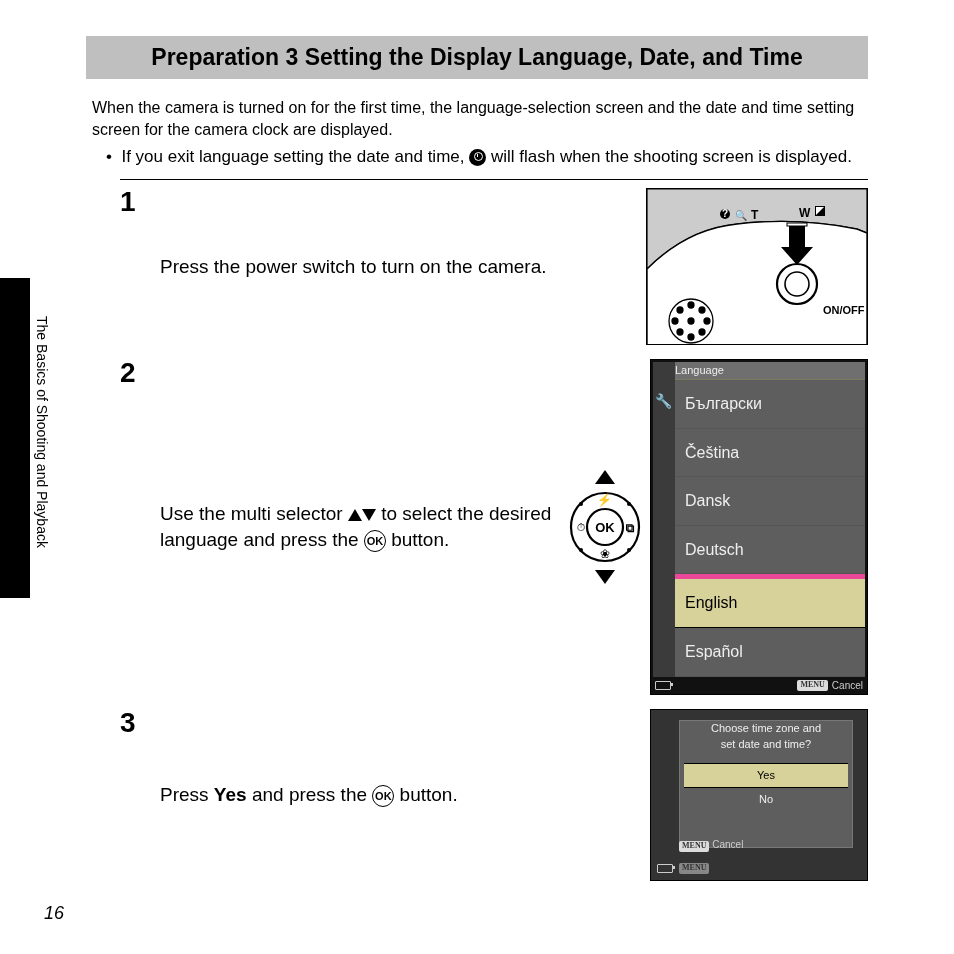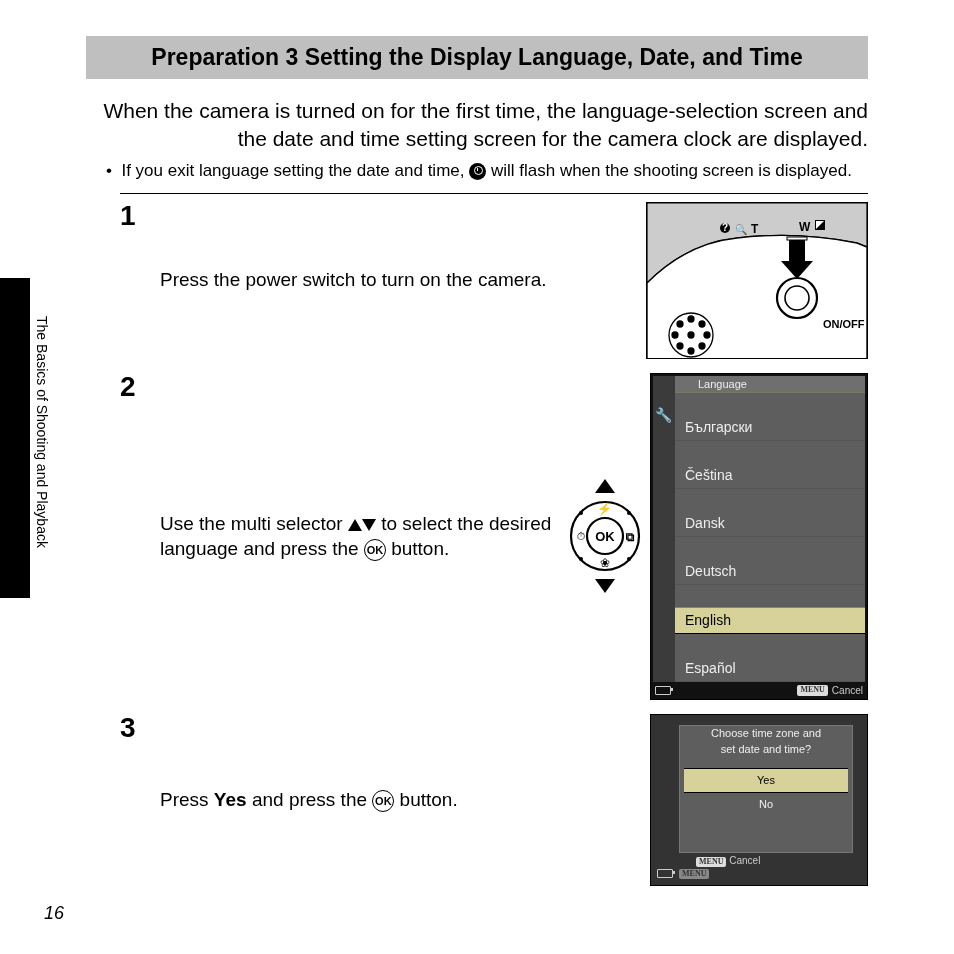--- a/index.html
+++ b/index.html
@@ -18,23 +18,22 @@
   .title-band {
     background: #bfbfbf;
     padding: 8px 0;
     margin: 0 40px 18px 40px;
     text-align: center;
     font-weight: 700;
     font-size: 23px;
   }
   .intro {
     margin: 0 40px 6px 46px;
-    font-size: 21px;
+    font-size: 16px;
     line-height: 1.35;
-    text-align: right;
   }
   .bullet {
     margin: 0 40px 10px 60px;
     text-indent: -14px;
     padding-left: 14px;
     font-size: 17px;
     line-height: 1.35;
   }
   .divider {
     border: none;
@@ -154,34 +153,33 @@
   
   .ms-box { width: 82px; }
 
   
   .lcd { width: 216px; background:#111; border:1px solid #000; }
   .lcd-inner { margin: 2px 2px 0 24px; background:#5e5e5e; position: relative; }
   .lcd-header {
     background:#6f6f6f;
     color:#eee;
     font-size:11px;
-    padding:1px 23px;
+    padding:1px 0;
     border-bottom:1px solid #7b7a60;
   }
   .lcd-row {
     color:#eee;
-    font-size:14px;
-    padding:3px 10px;
+    font-size:16px;
+    padding:13px 10px;
     border-bottom:1px solid #555;
-    margin-top:22px;
   }
   .lcd-row.sel {
     background:#d7d19a;
     color:#000;
-    border-top:1px solid #ec4899;
+    border-top:5px solid #ec4899;
     border-bottom:1px solid #000;
   }
   .lcd-sidebar {
     position:absolute; left:-22px; top:0; bottom:0; width:22px;
     background:#3b3b3b;
     display:flex; flex-direction:column; align-items:center; padding-top:30px;
   }
   .wrench { color:#d7d19a; font-size:14px; }
   .lcd-footer {
     font-size:10px; color:#ccc; padding:2px 4px; display:flex; align-items:center; gap:4px;
@@ -193,21 +191,21 @@
   .menu-badge {
     display:inline-block; background:#ddd; color:#333; font-size:8px; padding:0 3px; border-radius:2px; font-weight:700;font-family:Liberation Serif, serif;
   }
 
   
   .lcd2 { width: 216px; height: 170px; background:#333; border:1px solid #000; position:relative; }
   .lcd2-frame { position:absolute; left:28px; top:10px; right:14px; bottom:32px; border:1px solid #777; background:#5e5e5e; }
   .lcd2-msg { color:#eee; font-size:11px; text-align:center; padding:0 8px 10px 8px; line-height:1.45; }
   .lcd2-opt { font-size:11px; text-align:center; padding:4px 0; color:#eee; }
   .lcd2-opt.sel { background:#d7d19a; color:#000; border-top:1px solid #000; border-bottom:1px solid #000; margin:0 4px; }
-  .lcd2-cancel { position:absolute; left:28px; bottom:32px; transform:translateY(14px); font-size:10px; color:#ccc;margin-left:17px; }
+  .lcd2-cancel { position:absolute; left:28px; bottom:42px; transform:translateY(14px); font-size:10px; color:#ccc; }
   .lcd2-bottom { position:absolute; left:6px; bottom:6px; display:flex; align-items:center; gap:6px; }
 </style>
 </head>
 <body>
 
 <div class="page">
 
   <div class="side-tab"></div>
   <div class="side-label">The Basics of Shooting and Playback</div>
 

